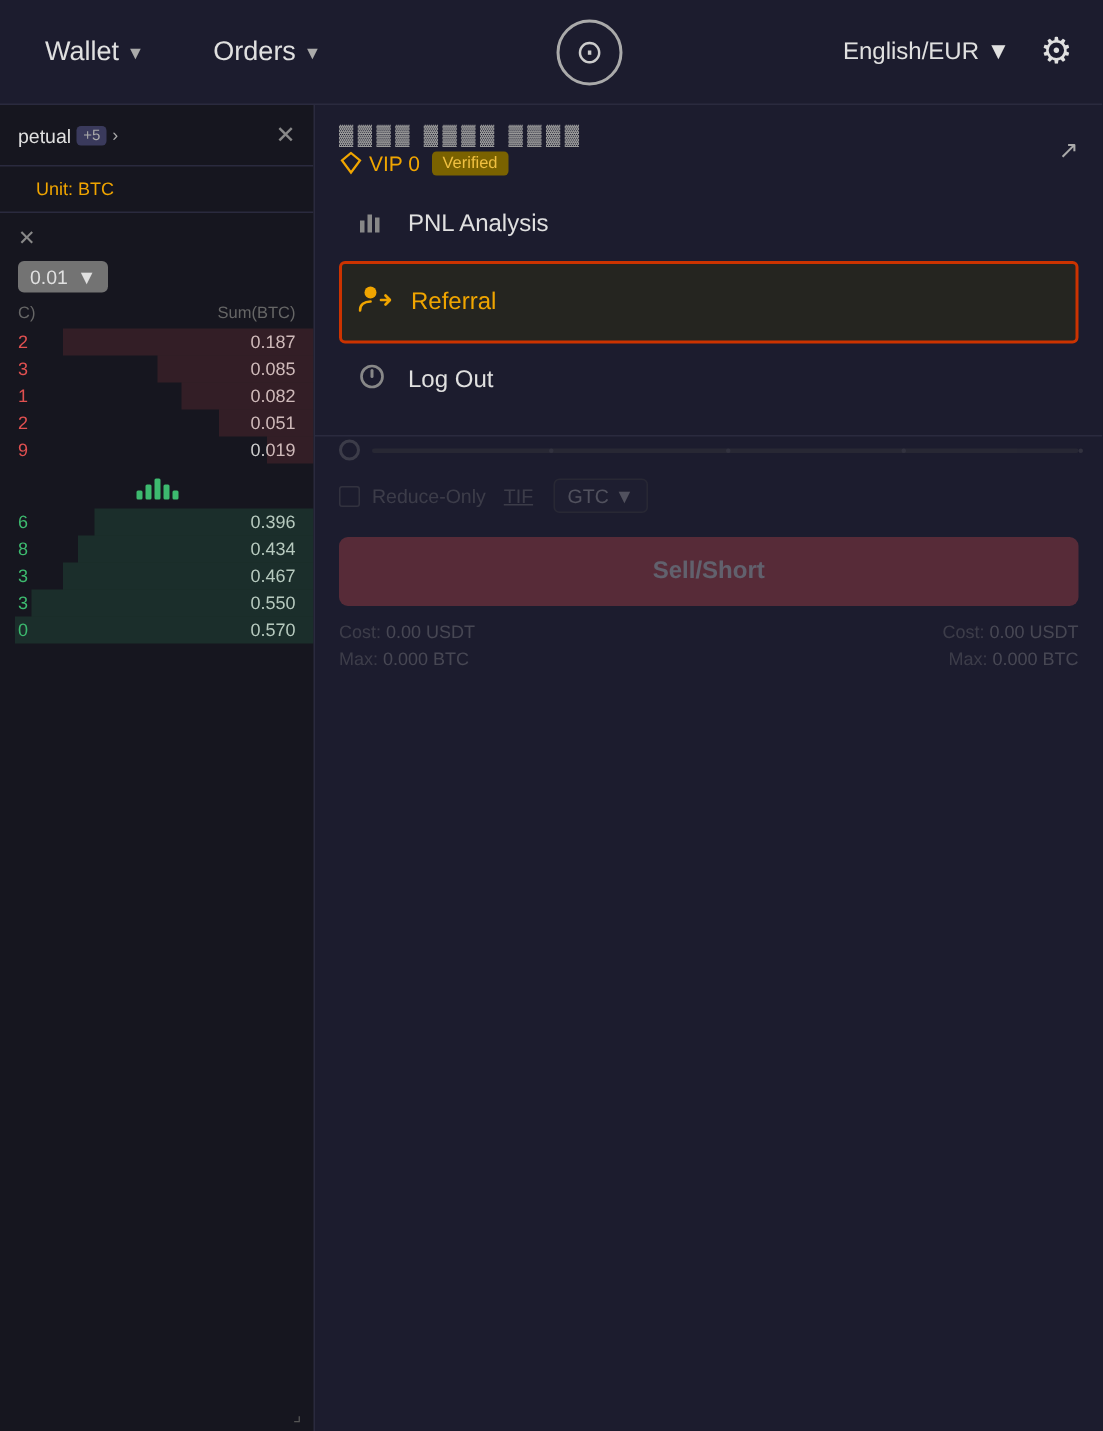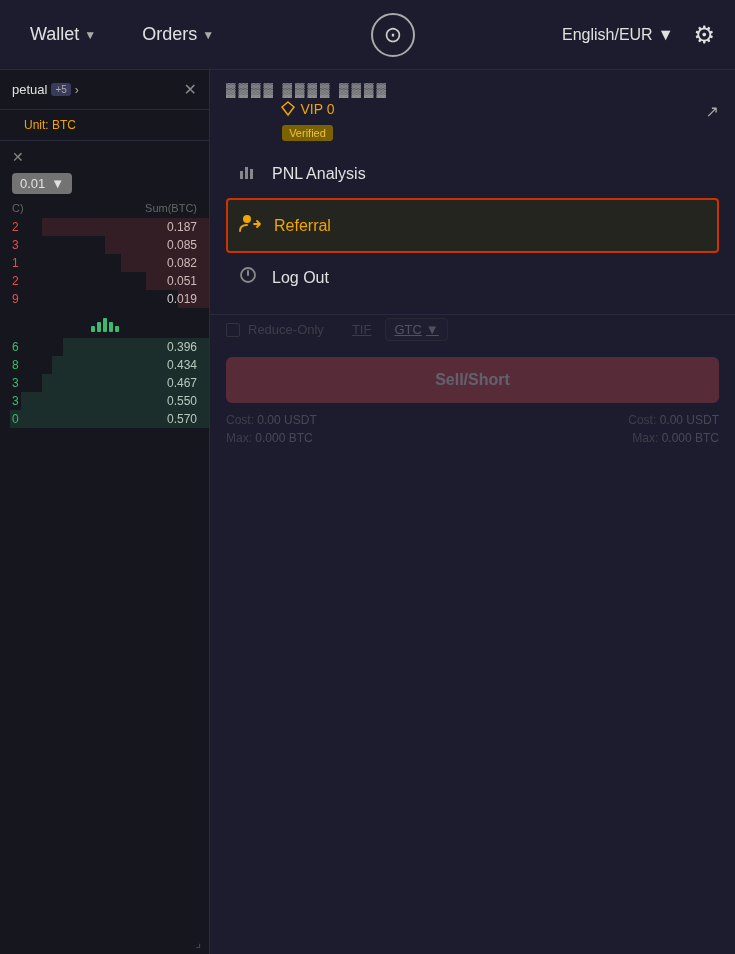--- a/index.html
+++ b/index.html
@@ -236,21 +236,20 @@
     .user-id-text {
       color: #ccc;
       font-size: 13px;
       letter-spacing: 2px;
     }
     .user-vip-row {
       display: flex;
       align-items: center;
       gap: 8px;
       margin-top: 2px;
-      flex-direction: column;
     }
     .vip-badge {
       display: flex;
       align-items: center;
       gap: 4px;
       color: #f0a500;
       font-size: 14px;
       font-weight: 500;
     }
     .verified-badge {
@@ -609,22 +608,22 @@
           <div class="slider-tick" style="left:50%;"></div>
           <div class="slider-tick" style="left:75%;"></div>
           <div class="slider-tick" style="left:100%;"></div>
         </div>
       </div>
 
 
       <div class="checkbox-row">
         <div class="checkbox"></div>
         <span class="checkbox-label">Reduce-Only</span>
-        <span class="checkbox-label" style="margin-left:20px;text-decoration:underline;">TIF</span>
-        <div class="gtc-select" style="margin-left:6px;text-decoration:underline;">
+        <span class="checkbox-label" style="margin-left:4px;text-decoration:underline;">TIF</span>
+        <div class="gtc-select" style="margin-left:6px;">
           <span>GTC</span>
           <span>▼</span>
         </div>
       </div>
 
       <div class="action-buttons">
         <button class="sell-btn">
           <span>Sell/Short</span>
         </button>
       </div>

